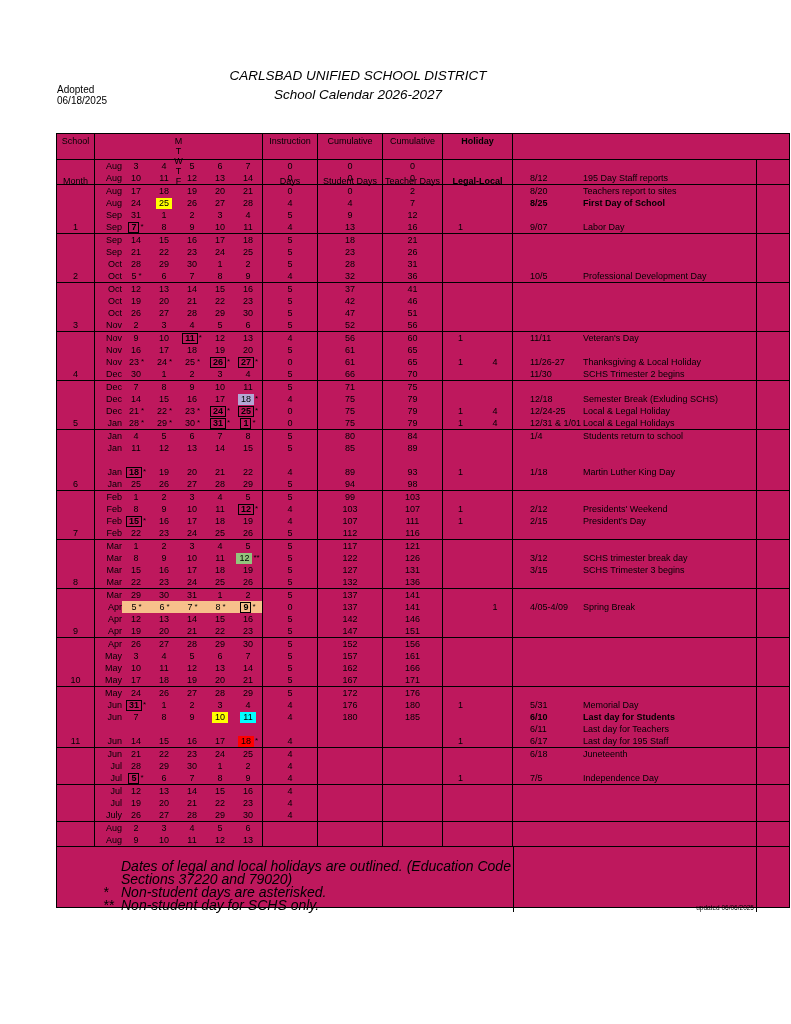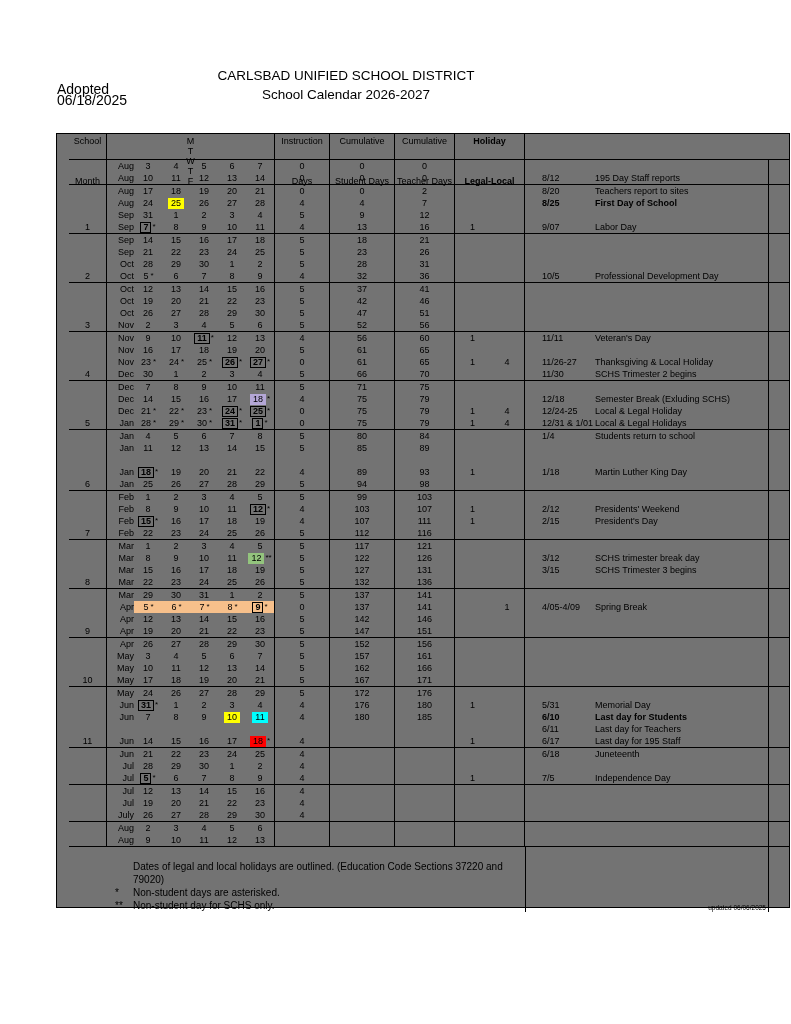--- a/index.html
+++ b/index.html
@@ -1,22 +1,22 @@
 <!DOCTYPE html>
 <html><head>
 <meta charset="utf-8">
 <style>
   html,body{margin:0;padding:0;}
   body{
     width:791px;height:1024px;background:#ffffff;color:#000;
     font-family:"Liberation Sans", sans-serif;position:relative;overflow:hidden;
   }
-  .titles{position:absolute;left:0;top:66px;width:692px;text-align:center;line-height:19px;font-size:13.5px;}
-  .adopted{position:absolute;left:57px;top:84px;font-size:14px;line-height:11px;}
-  .cal{position:absolute;left:56px;top:133px;width:734px;border:1px solid #000;box-sizing:border-box;background:#737373;padding-left:12px;}
+  .titles{position:absolute;left:12px;top:66px;width:692px;text-align:center;line-height:19px;font-size:13.5px;font-style:italic;}
+  .adopted{position:absolute;left:57px;top:84px;font-size:10px;line-height:11px;}
+  .cal{position:absolute;left:56px;top:133px;width:734px;border:1px solid #000;box-sizing:border-box;background:#be185d;}
   .grid{display:grid;grid-template-columns:38px 168px 55px 65px 60px 35px 35px 244px 32px;}
   
   .thead{height:25px;border-bottom:1px solid #000;font-size:9px;}
   .h{display:flex;flex-direction:column;justify-content:space-between;box-sizing:border-box;padding:2px 0 2px 0;text-align:center;height:100%;}
   .h span{display:block;line-height:10px;}
   .b-r{border-right:1px solid #000;}
   .h-dates{justify-content:flex-end;}
   .wdrow{display:flex;}
   .wdsp{width:27px;flex:none;}
   .wd{flex:1;text-align:center;line-height:10px;}
@@ -35,21 +35,21 @@
   .num{display:inline-block;line-height:9px;padding:0 1px;}
   .num.box{border:1px solid #000;font-weight:bold;padding:0 2px;background:transparent;}
   .num.hl{padding:1px 3px;}
   .st{font-size:8px;line-height:8px;margin-left:1px;}
   .c-stu{justify-content:flex-start;padding-left:17px;}
   .c-stu .hd{min-width:53px;white-space:nowrap;flex:none;}
   .c-stu .ht{white-space:nowrap;}
   .bold{font-weight:bold;}
   
   .tfoot{display:grid;grid-template-columns:456px 244px 32px;height:60px;}
-  .f-notes{padding-top:13px;font-size:10px;line-height:13px;box-sizing:border-box;}
+  .f-notes{padding-top:13px;font-size:14px;line-height:13px;box-sizing:border-box;font-style:italic;}
   .f-line{position:relative;padding-left:64px;}
   .f-marker{position:absolute;left:46px;top:0;}
   .f-mid{border-left:1px solid #000;border-right:1px solid #000;position:relative;}
   .updated{position:absolute;right:2px;bottom:1px;font-size:6.5px;}
 </style>
 </head>
 <body>
 
 <div class="adopted">
   <div>Adopted</div>

